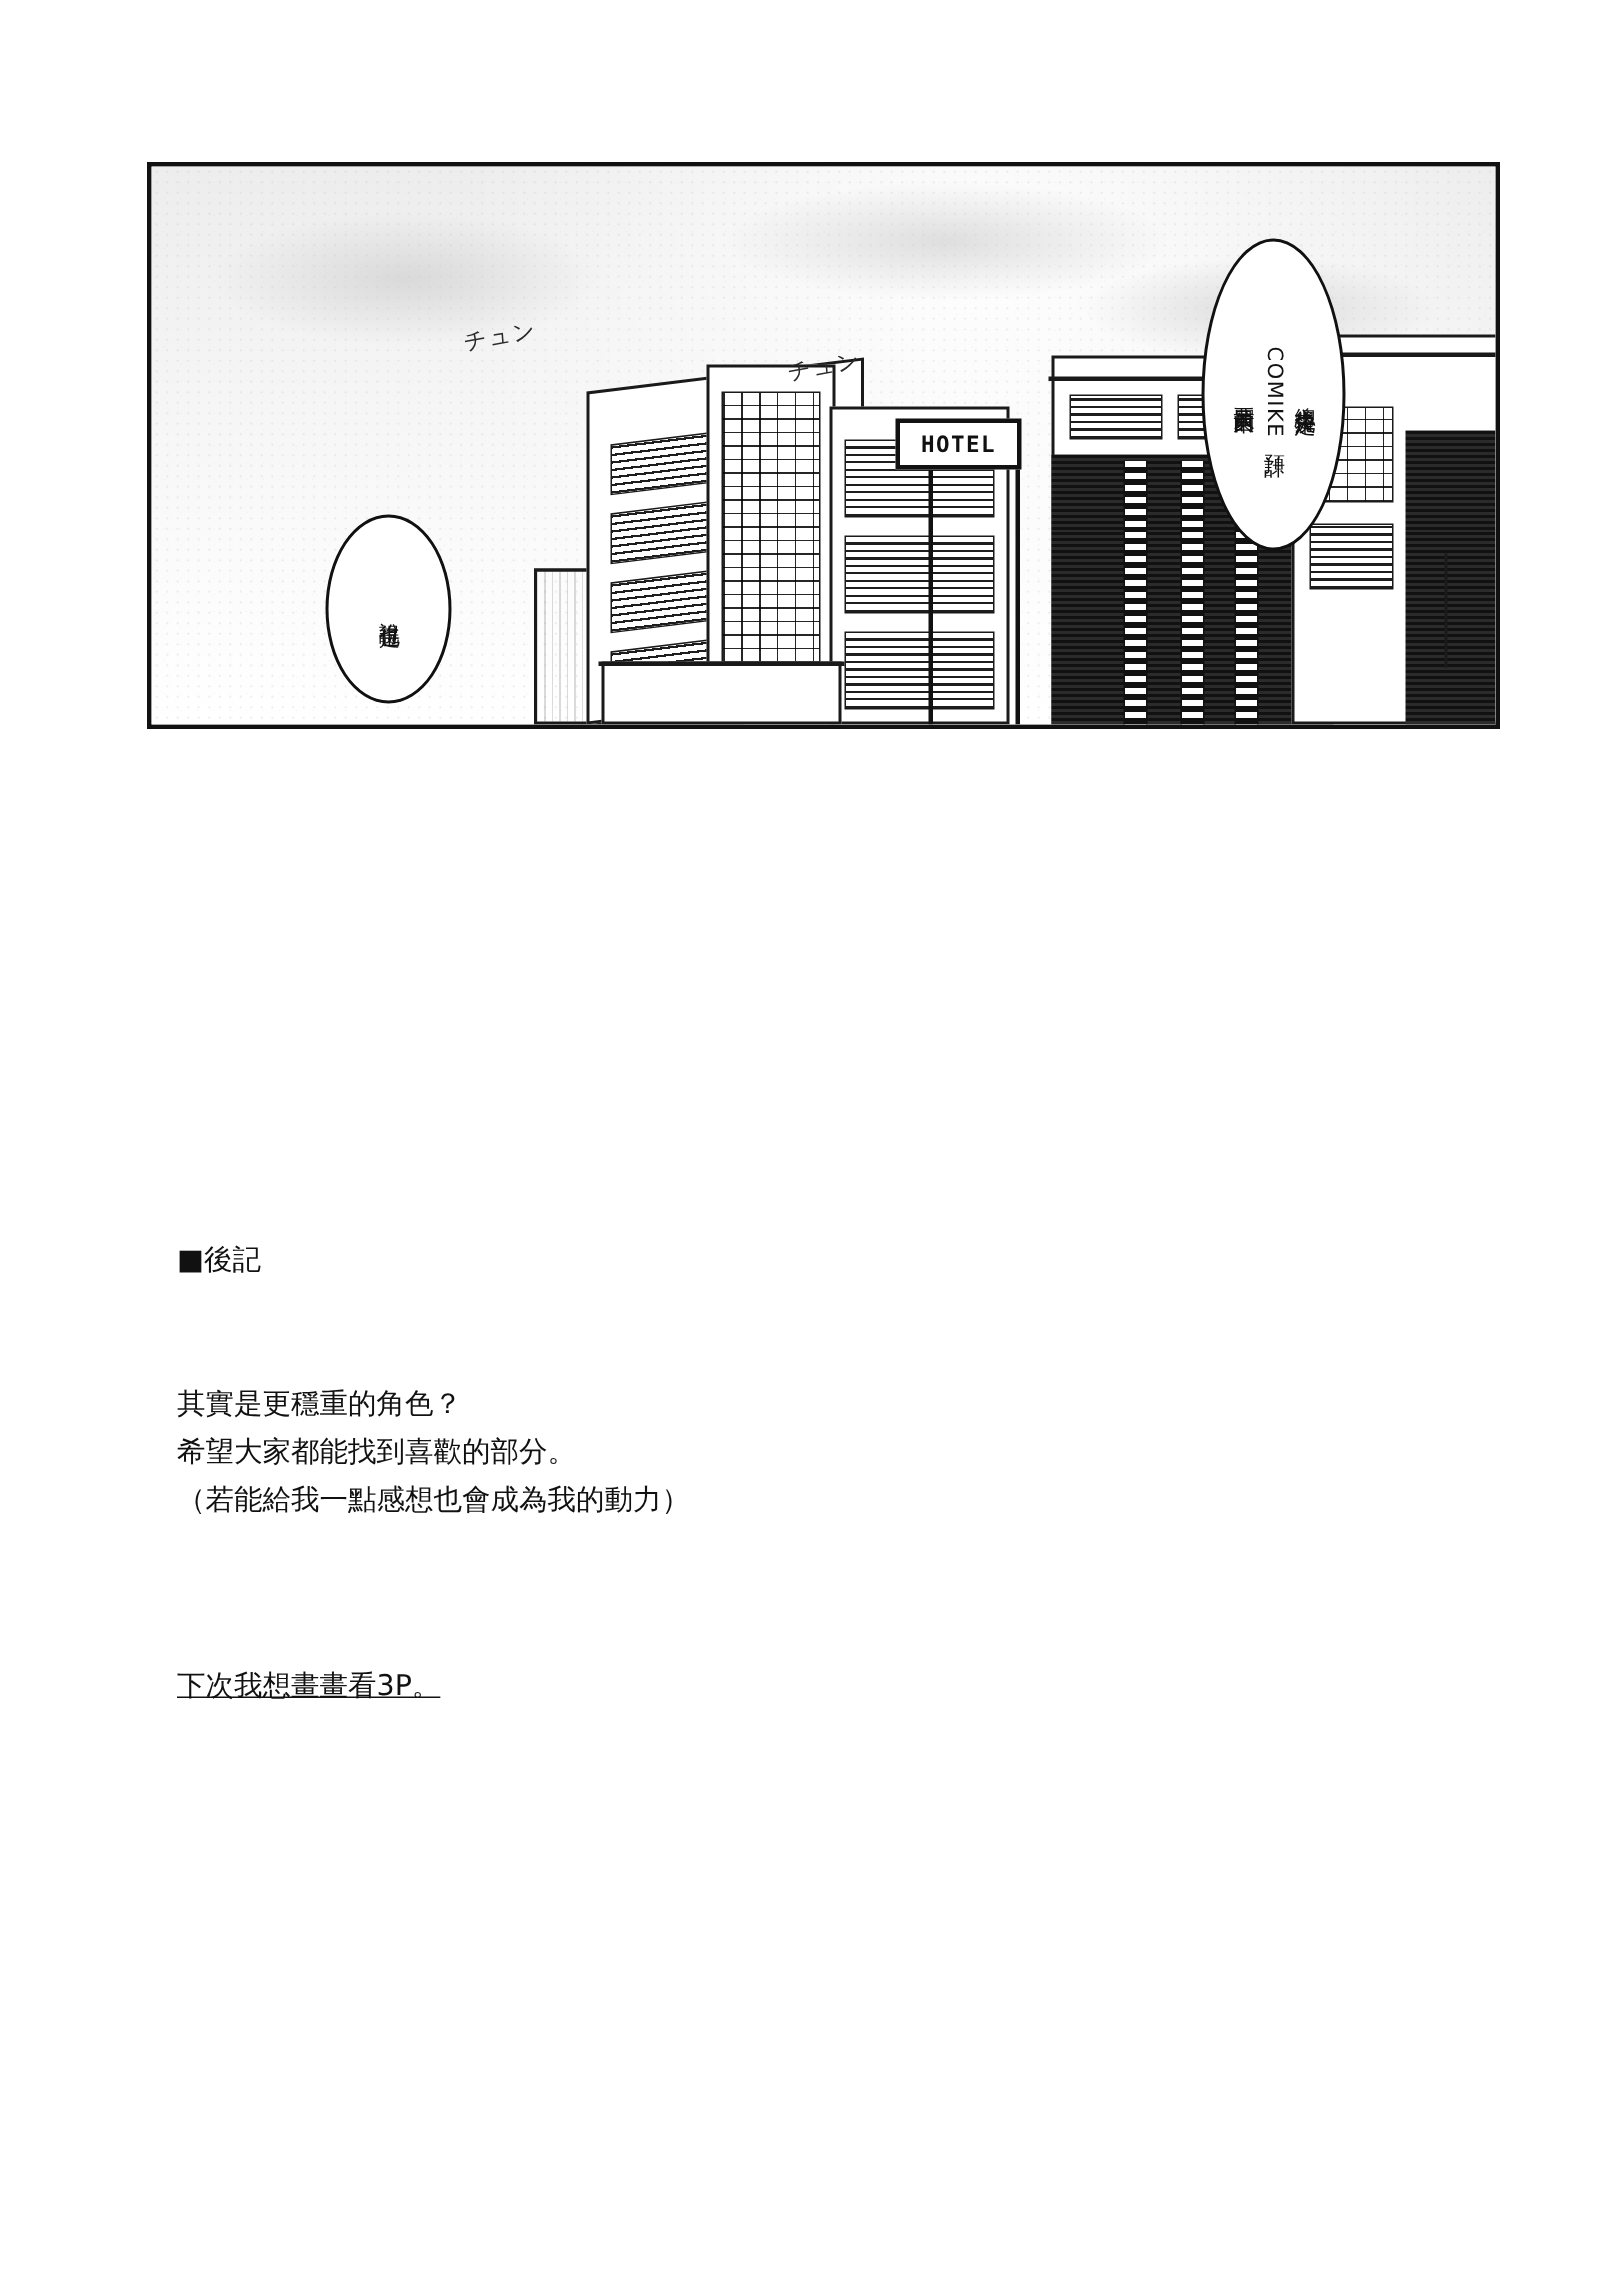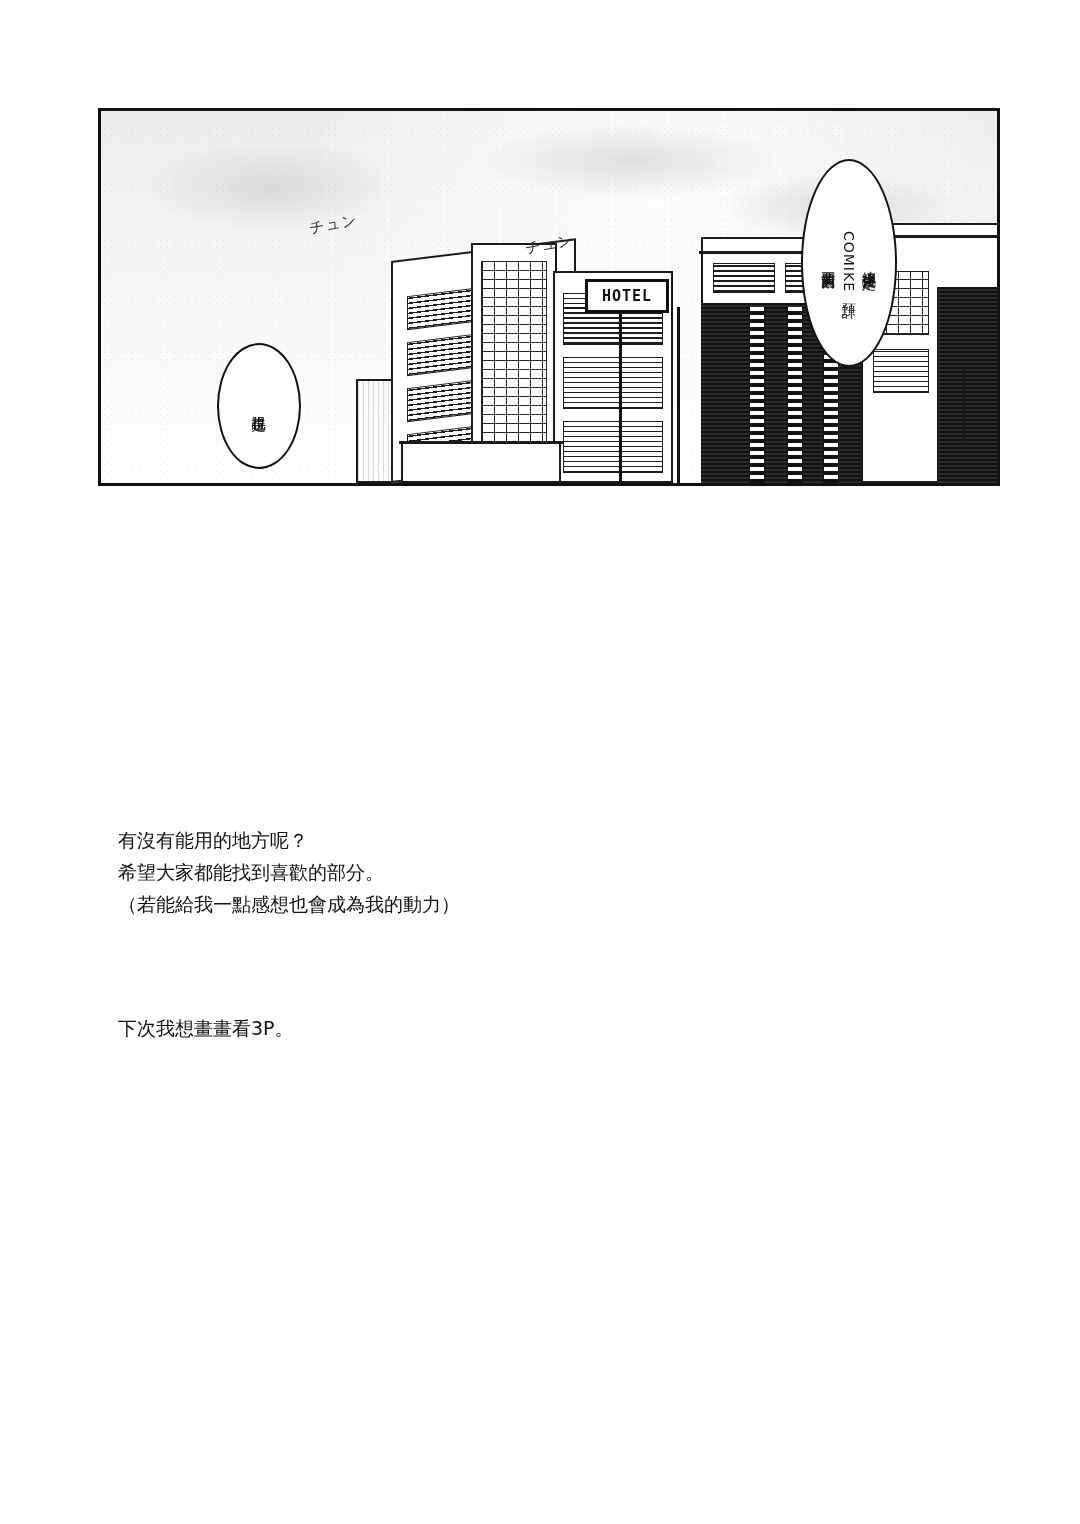--- a/index.html
+++ b/index.html
@@ -154,21 +154,21 @@
     left: 118px;
     top: 760px;
     width: 740px;
     font-family: "DejaVu Sans", sans-serif;
     font-size: 19px;
     line-height: 32px;
     color: #111111;
     white-space: pre-wrap;
   }
   .afterword .block { margin: 0 0 28px 0; white-space: pre-wrap; }
-  .afterword .block:last-child { margin-bottom: 0; }
+  .afterword .block:last-child { margin-bottom: 0; text-decoration: underline; }
 </style>
 </head>
 <body>
 
 <div class="panel">
 
   <div class="sky"></div>
 
   <div class="cloud" style="left:40px; top:30px; width:260px; height:90px;"></div>
   <div class="cloud" style="left:380px; top:10px; width:300px; height:80px;"></div>
@@ -186,21 +186,21 @@
   <div class="bld" style="left:370px; top:132px; width:86px; height:240px;"></div>
   <div class="grid-win" style="left:380px; top:150px; width:66px; height:200px;"></div>
 
   <div class="bld" style="left:452px; top:160px; width:120px; height:212px;"></div>
   <div class="louver" style="left:462px; top:182px; width:100px; height:52px;"></div>
   <div class="louver" style="left:462px; top:246px; width:100px; height:52px;"></div>
   <div class="louver" style="left:462px; top:310px; width:100px; height:52px;"></div>
 
   <div class="sign-post" style="left:518px; top:196px; height:176px;"></div>
   <div class="sign-post" style="left:576px; top:196px; height:176px;"></div>
-  <div class="hotel-sign" style="left:484px; top:168px; width:84px; height:34px;">HOTEL</div>
+  <div class="hotel-sign" style="left:496px; top:168px; width:84px; height:34px;">HOTEL</div>
 
   <div class="bld" style="left:600px; top:126px; width:188px; height:246px;"></div>
   <div class="edge" style="left:598px; top:140px; width:192px; height:3px;"></div>
   <div class="louver" style="left:612px; top:152px; width:62px; height:30px;"></div>
   <div class="louver" style="left:684px; top:152px; width:62px; height:30px;"></div>
   <div class="bld dark" style="left:600px; top:192px; width:188px; height:180px; border:none;"></div>
 
   <div class="pipe" style="left:648px; top:196px; width:14px; height:176px;"></div>
   <div class="pipe" style="left:686px; top:196px; width:14px; height:176px;"></div>
   <div class="pipe" style="left:722px; top:196px; width:14px; height:176px;"></div>
@@ -226,19 +226,20 @@
 要買的東西</div>
   </div>
 
   <div class="balloon" style="left:116px; top:232px; width:84px; height:126px;">
     <div class="vtext">說得也是</div>
   </div>
 
 </div>
 
 <div class="afterword">
-  <div class="block">有沒有能用的地方呢？
+  <div class="block" style="margin-bottom:0;">■後記</div>
+  <div class="block">其實是更穩重的角色？
 希望大家都能找到喜歡的部分。
 （若能給我一點感想也會成為我的動力）</div>
   <div class="block">下次我想畫畫看3P。</div>
   
   
 </div>
 
 </body></html>

